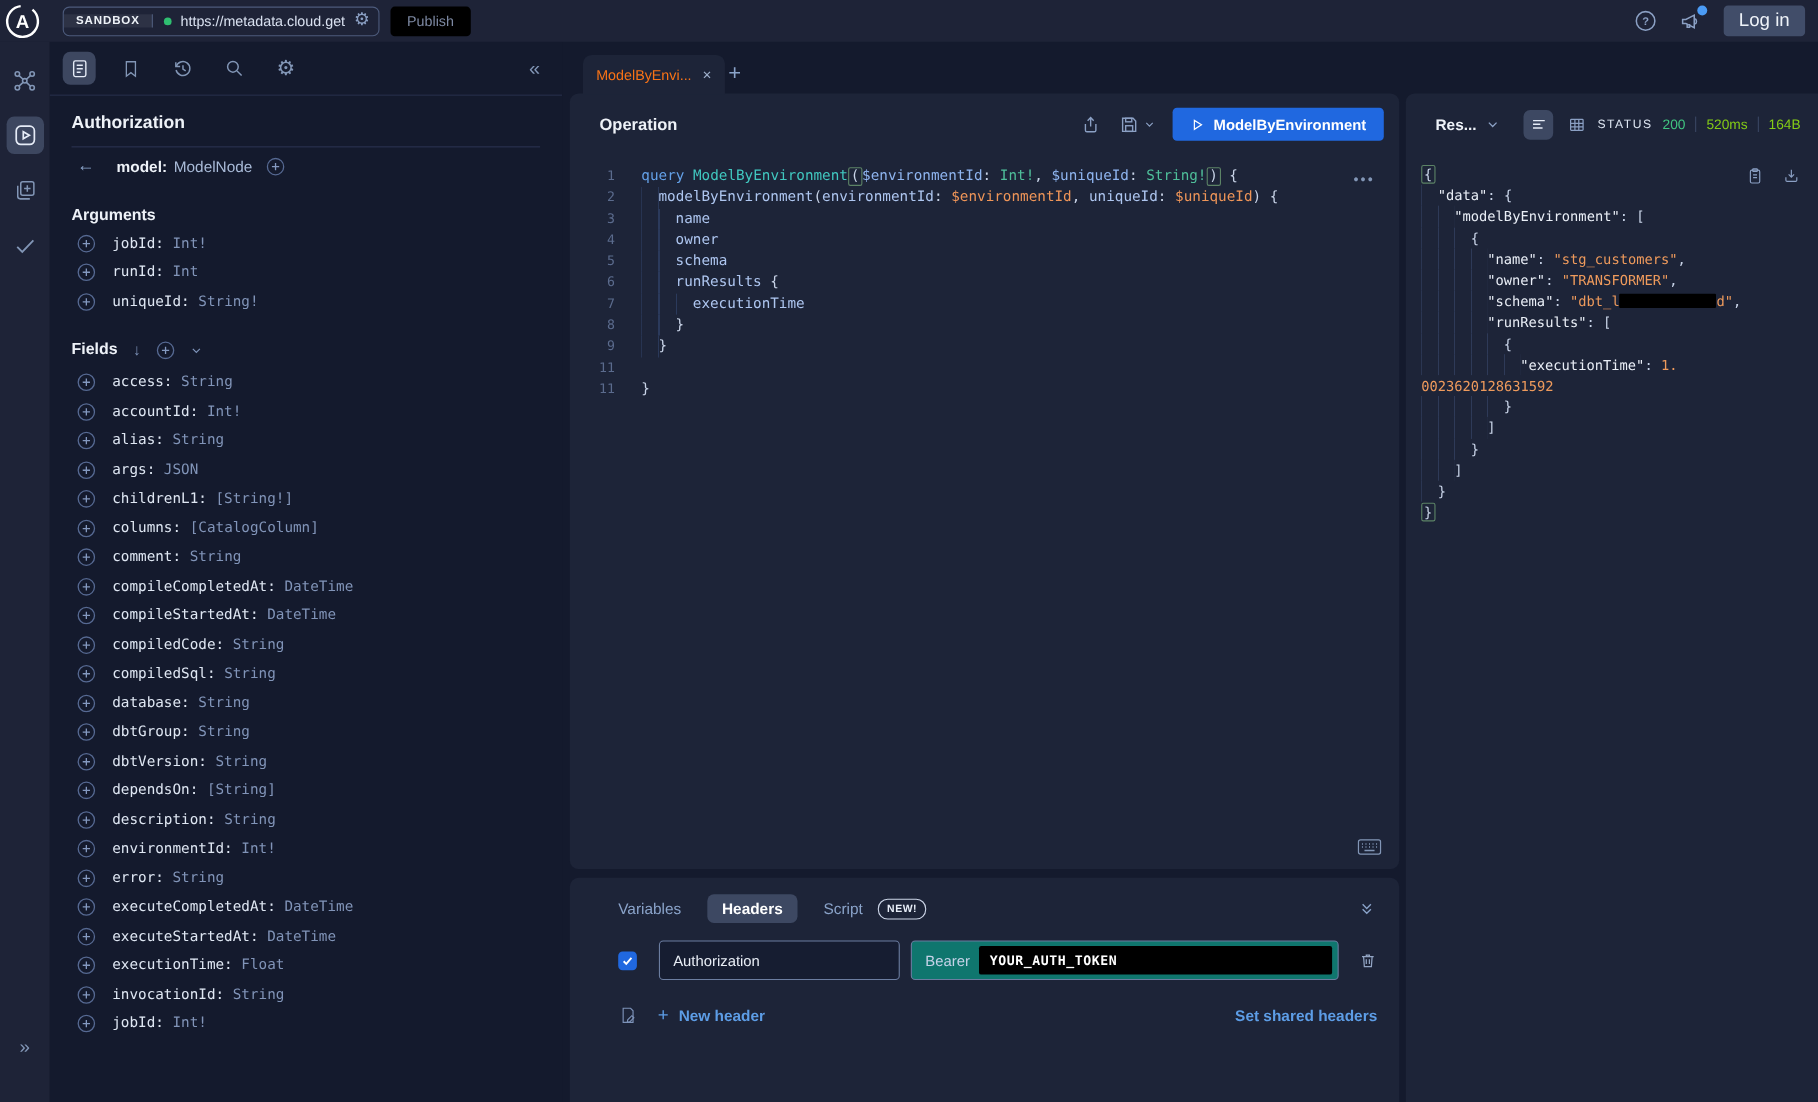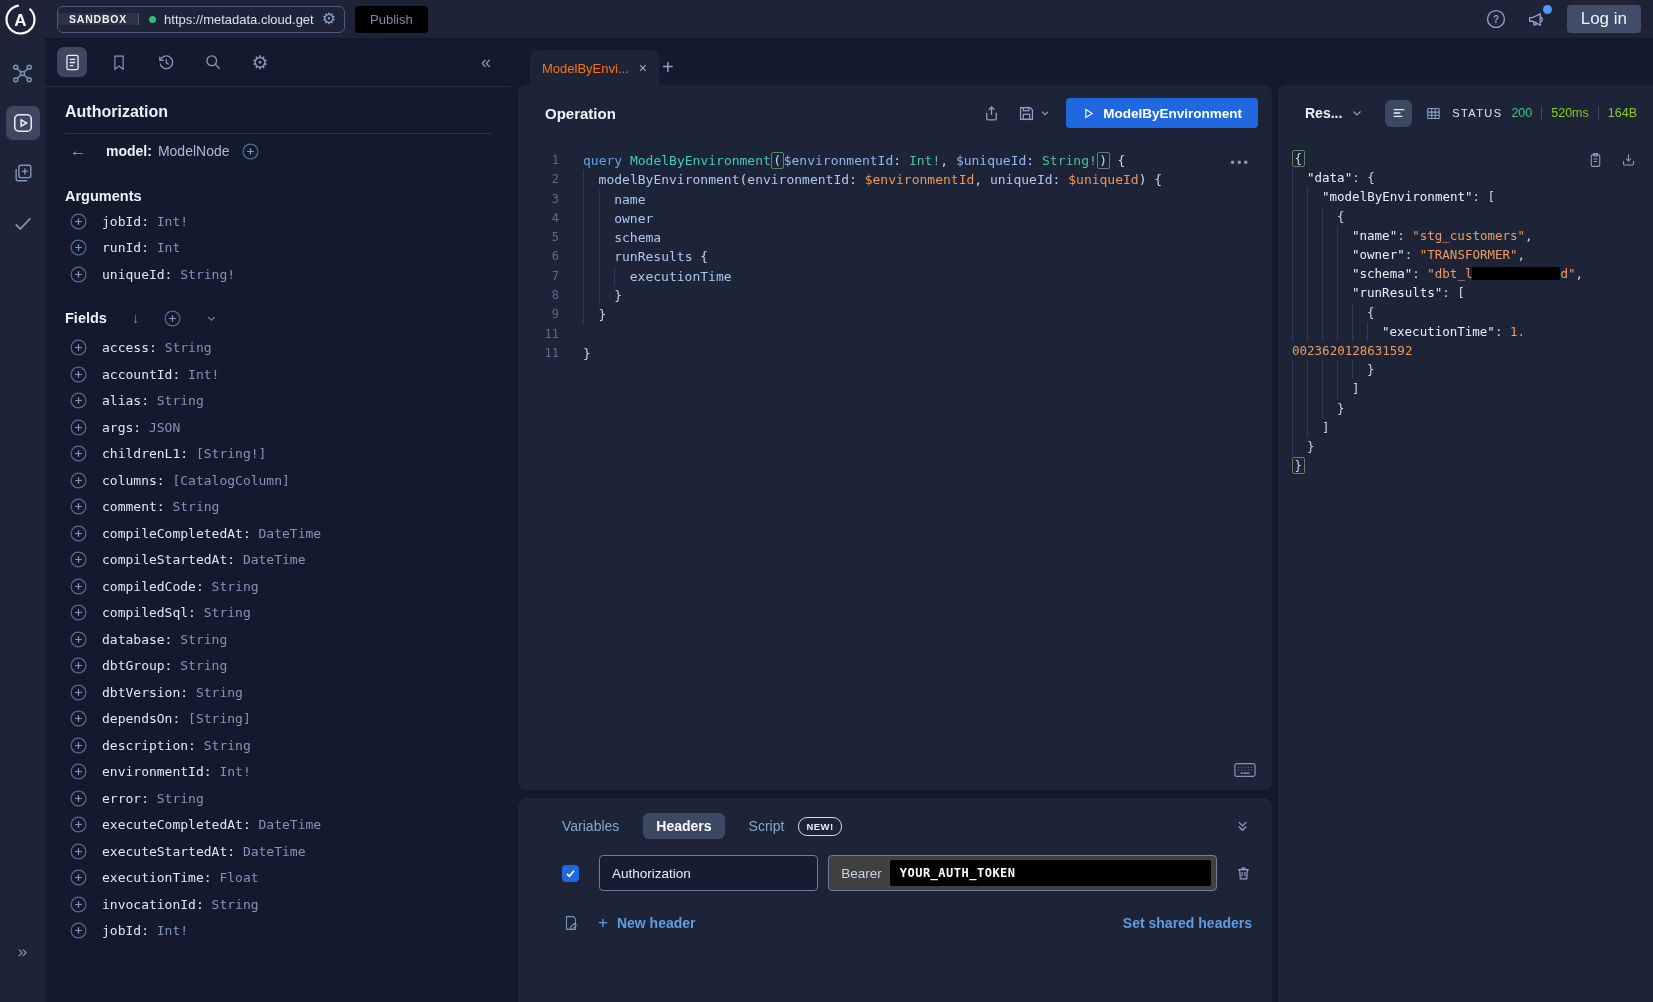--- a/index.html
+++ b/index.html
@@ -41,21 +41,21 @@
   .breadcrumb { display:flex; align-items:center; height:34px; padding-left:5px; }
   .back-arrow { font-size:16px; color:#8aa3c9; margin-right:20px; cursor:pointer; }
   .bc-label { font-size:14px; font-weight:bold; color:#eef2f8; margin-right:6px; }
   .bc-type { font-size:14px; color:#a9bbd8; margin-right:12px; cursor:pointer; }
   .section-h { font-size:14.5px; font-weight:bold; color:#eef2f8; margin:20px 0 4px 0; }
   .doc-row { display:flex; align-items:center; height:26.5px; padding-left:5px; cursor:pointer; }
   .plusc { width:17px; height:17px; flex:0 0 17px; }
   .doc-mono { font-family:"DejaVu Sans Mono",monospace; font-size:13px; margin-left:15px; white-space:pre; }
   .dn { color:#dfe7f3; }
   .dt2 { color:#8194b8; }
-  .fields-head { display:flex; align-items:center; gap:25px; margin:22px 0 8px 0; }
+  .fields-head { display:flex; align-items:center; gap:14px; margin:22px 0 8px 0; }
   .fields-head .section-h { margin:0; }
   .sort-icon { font-size:14px; color:#7d92b8; cursor:pointer; }
   .chev { color:#7d92b8; cursor:pointer; }
 
   
   .tab { position:absolute; left:530px; top:50px; height:36px; background:#1d2438; border-radius:8px 8px 0 0; display:flex; align-items:center; padding:0 12px; gap:10px; z-index:3; }
   .tab-title { font-size:13px; color:#f97316; }
   .tab-close { font-size:14px; color:#9fb0cc; cursor:pointer; }
   .tab-new { position:absolute; left:662px; top:56px; font-size:20px; color:#8aa3c9; cursor:pointer; z-index:3; }
 
@@ -86,21 +86,21 @@
   
   .req-card { position:absolute; left:518px; top:798px; width:754px; height:204px; background:#1d2438; border-radius:8px 8px 0 0; z-index:2; }
   .req-tabs { display:flex; align-items:center; gap:24px; padding:15px 22px 0 44px; }
   .req-tab { font-size:14px; color:#8aa3c9; cursor:pointer; }
   .req-tab.active { color:#fff; font-weight:bold; background:#3d4862; padding:5px 13px; border-radius:6px; }
   .new-badge { margin-left:-10px; font-size:9.5px; font-weight:bold; letter-spacing:.5px; color:#e8eef8; border:1px solid #cdd6e8; border-radius:9px; padding:3px 7px; }
   .collapse-icon { margin-left:auto; color:#8aa3c9; cursor:pointer; }
   .hdr-row { display:flex; align-items:center; padding:16px 20px 0 44px; gap:10px; }
   .checkbox { width:17px; height:17px; border-radius:4px; background:#2068e0; display:flex; align-items:center; justify-content:center; cursor:pointer; flex:none; }
   .hk-input { width:225px; height:36px; background:#161d31; border:1px solid #6b7da0; border-radius:4px; color:#e9eef6; font-size:13.5px; font-family:inherit; padding:0 12px; margin-left:10px; }
-  .hv-input { width:400px; height:36px; background:#404040; border:1px solid #6b7da0; border-radius:4px; display:flex; align-items:center; gap:8px; padding:0 5px 0 12px; }
+  .hv-input { width:400px; height:36px; background:#0f766e; border:1px solid #6b7da0; border-radius:4px; display:flex; align-items:center; gap:8px; padding:0 5px 0 12px; }
   .bearer { font-size:13.5px; color:#c6d2e8; flex:none; }
   .token-box { flex:1; background:#000; color:#fff; font-family:"DejaVu Sans Mono",monospace; font-size:12px; font-weight:bold; letter-spacing:.5px; padding:6px 10px; border-radius:2px; white-space:nowrap; overflow:hidden; }
   .trash { margin-left:8px; color:#93a5c4; cursor:pointer; }
   .hdr-bottom { display:flex; align-items:center; padding:22px 20px 0 44px; }
   .rawhdr-icon { color:#7d92b8; cursor:pointer; margin-right:18px; }
   .new-header { display:flex; align-items:center; gap:9px; background:none; border:none; color:#5d9de6; font-size:14px; font-weight:bold; font-family:inherit; cursor:pointer; }
   .plus-glyph { font-size:17px; font-weight:normal; }
   .shared-headers { margin-left:auto; color:#5d9de6; font-size:14px; font-weight:bold; text-decoration:none; cursor:pointer; }
 
   

